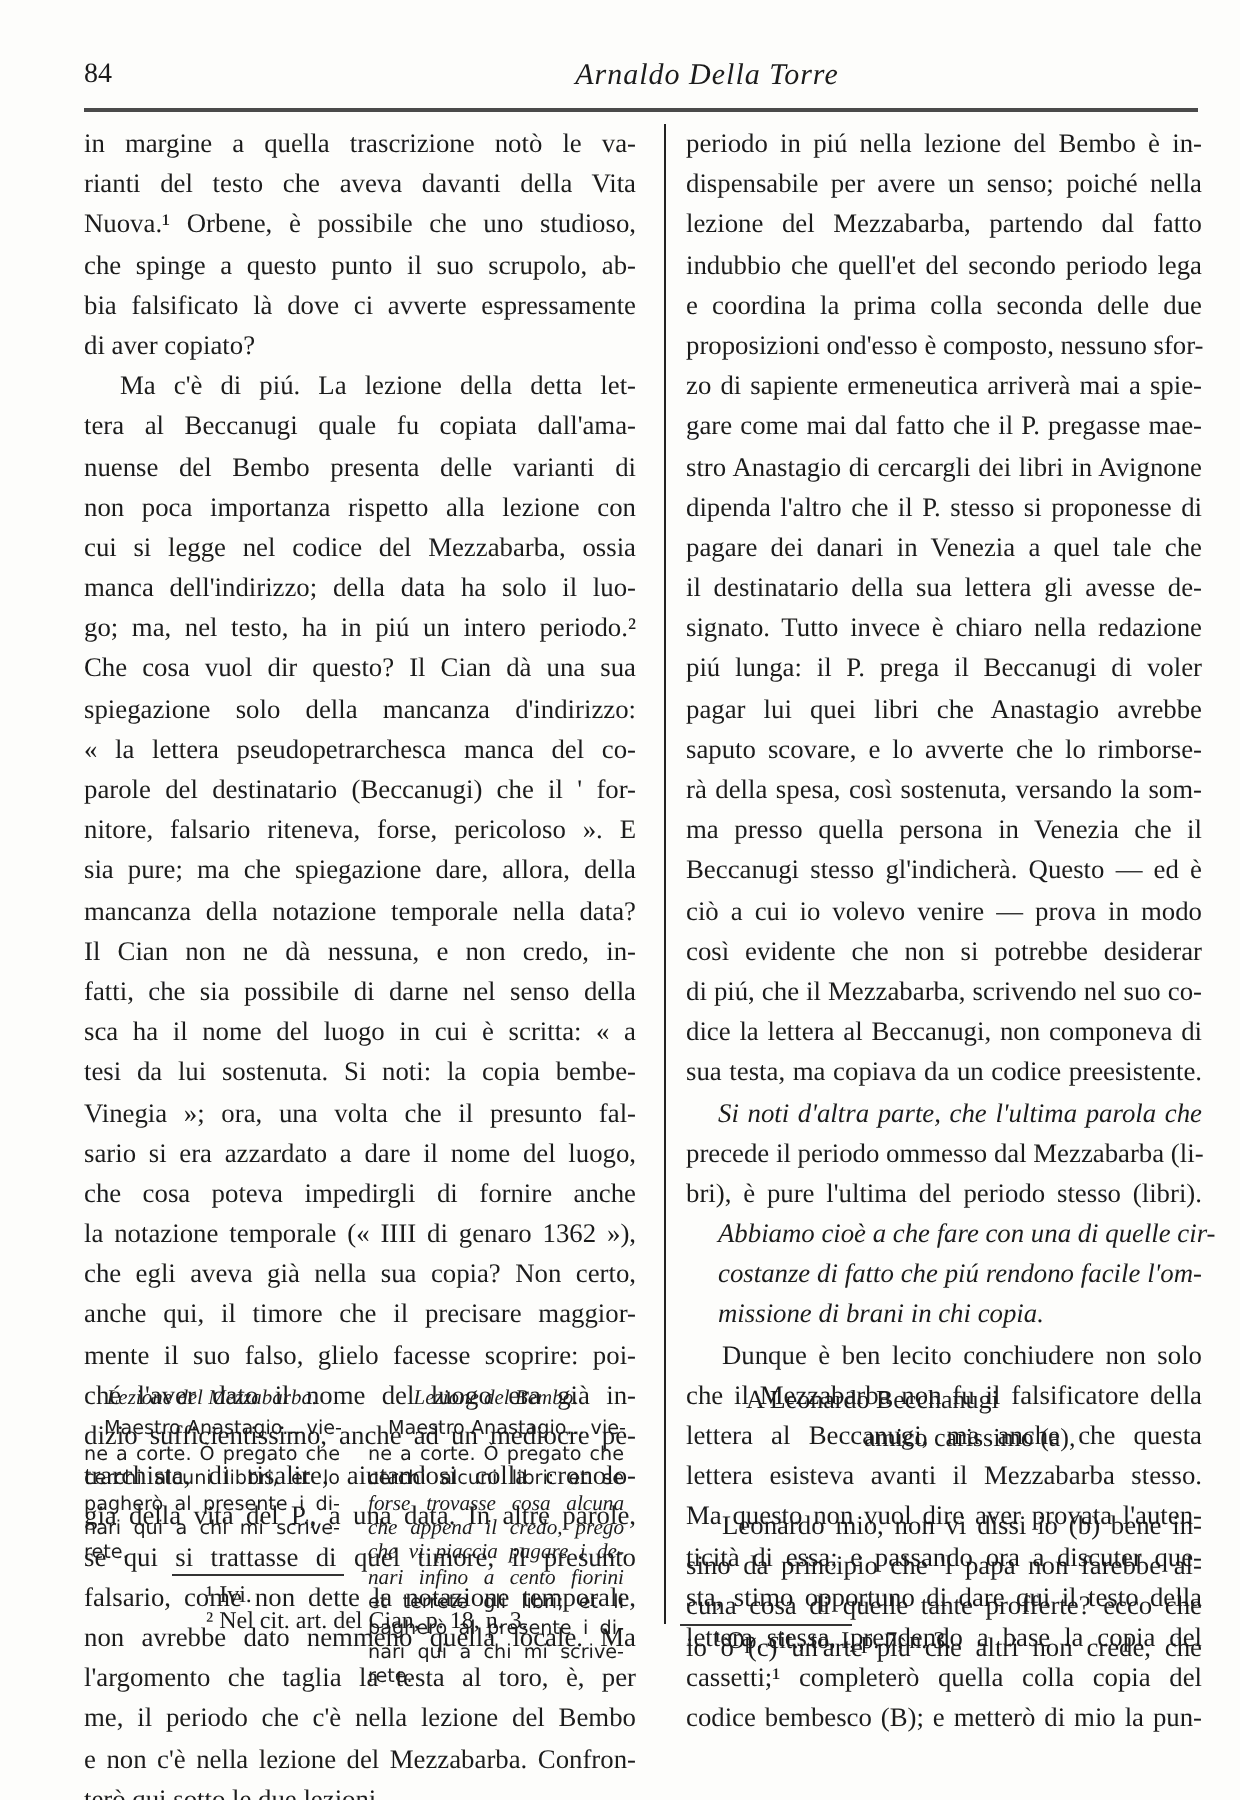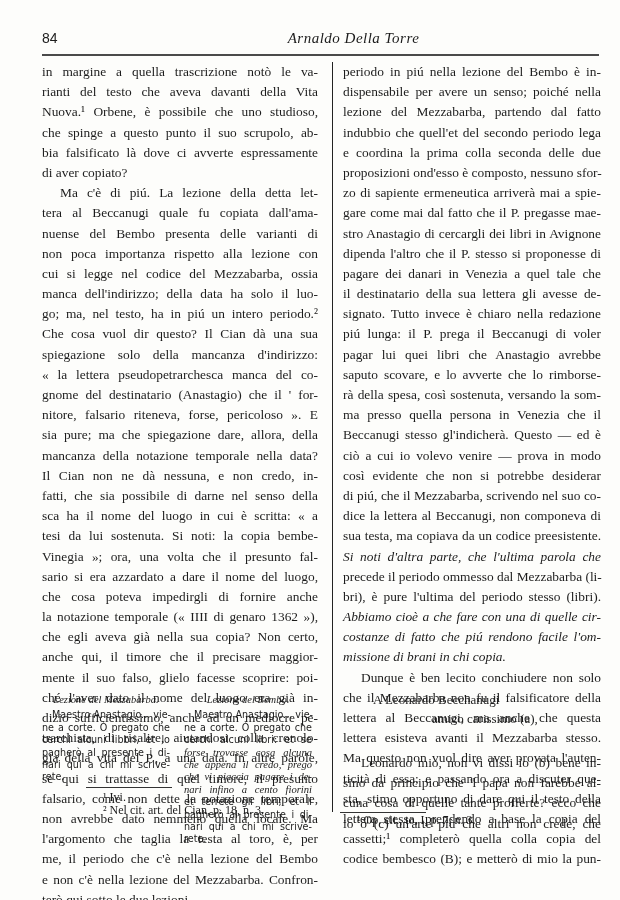--- a/index.html
+++ b/index.html
@@ -1,32 +1,32 @@
 <!DOCTYPE html>
 <html><head>
 <meta charset="utf-8">
 <style>
   html, body { margin: 0; padding: 0; }
   body {
     width: 620px; height: 900px; background: #fdfdfb; position: relative; overflow: hidden;
     font-family: "DejaVu Serif", "Liberation Serif", serif; color: #1c1c1c;
   }
   .header { position: absolute; left: 42px; top: 30px; width: 557px; height: 22px; }
-  .page-num { position: absolute; left: 0; top: 0; font-size: 14px; font-family: Liberation Sans, sans-serif; }
+  .page-num { position: absolute; left: 0; top: 0; font-size: 14px; font-family: Liberation Serif, serif; }
   .running-title { position: absolute; left: 16px; right: 0; top: 0; text-align: center; font-size: 15px; font-style: italic; font-family: "Liberation Serif", serif; letter-spacing: 0.5px; padding-left: 50px; }
   .header-rule { position: absolute; left: 42px; top: 54px; width: 557px; height: 0; border-top: 2px solid #4a4a4a; }
   .col-rule { position: absolute; left: 332px; top: 62px; width: 0; height: 750px; border-left: 1.5px solid #222; }
 
   .col { position: absolute; font-family: "Liberation Serif", serif; font-size: 13.4px; line-height: 20.2px; }
   .col-left { left: 42px; top: 62px; width: 276px; }
   .col-right { left: 343px; top: 62px; width: 258px; }
   .line { white-space: nowrap; display: block; text-align: justify; text-align-last: justify; height: 20.2px; overflow: visible; }
   .line.last { text-align-last: left; }
   .indent { padding-left: 18px; }
-  .it { font-style: italic; }
+  .it { font-style: italic; margin-left: 16px; }
 
   .lez-wrap { position: absolute; left: 42px; top: 680px; width: 276px; font-family: "DejaVu Sans", "Liberation Sans", sans-serif; font-size: 9.6px; line-height: 12.4px; }
   .lez-col { position: absolute; top: 14px; width: 128px; }
   .lez-col.left { left: 0; }
   .lez-col.right { left: 142px; }
   .lez-head { font-family: "Liberation Serif", serif; font-style: italic; font-size: 10.5px; text-align: center; margin-bottom: 3px; }
   .lez-line { display: block; white-space: nowrap; text-align: justify; text-align-last: justify; }
   .lez-line.last { text-align-last: left; }
   .lez-line.first { padding-left: 10px; }
   .lez-it { font-family: "Liberation Serif", serif; font-style: italic; font-size: 10.6px; }
@@ -56,21 +56,21 @@
     <span class="line indent">Ma c'è di piú. La lezione della detta let-</span>
     <span class="line">tera al Beccanugi quale fu copiata dall'ama-</span>
     <span class="line">nuense del Bembo presenta delle varianti di</span>
     <span class="line">non poca importanza rispetto alla lezione con</span>
     <span class="line">cui si legge nel codice del Mezzabarba, ossia</span>
     <span class="line">manca dell'indirizzo; della data ha solo il luo-</span>
     <span class="line">go; ma, nel testo, ha in piú un intero periodo.²</span>
     <span class="line">Che cosa vuol dir questo? Il Cian dà una sua</span>
     <span class="line">spiegazione solo della mancanza d'indirizzo:</span>
     <span class="line">« la lettera pseudopetrarchesca manca del co-</span>
-    <span class="line">gnome del destinatario (Anastagio) che il ' for-</span>
+    <span class="line">parole del destinatario (Beccanugi) che il ' for-</span>
     <span class="line">nitore, falsario riteneva, forse, pericoloso ». E</span>
     <span class="line">sia pure; ma che spiegazione dare, allora, della</span>
     <span class="line">mancanza della notazione temporale nella data?</span>
     <span class="line">Il Cian non ne dà nessuna, e non credo, in-</span>
     <span class="line">fatti, che sia possibile di darne nel senso della</span>
     <span class="line">sca ha il nome del luogo in cui è scritta: « a</span>
     <span class="line">tesi da lui sostenuta. Si noti: la copia bembe-</span>
     <span class="line">Vinegia »; ora, una volta che il presunto fal-</span>
     <span class="line">sario si era azzardato a dare il nome del luogo,</span>
     <span class="line">che cosa poteva impedirgli di fornire anche</span>

